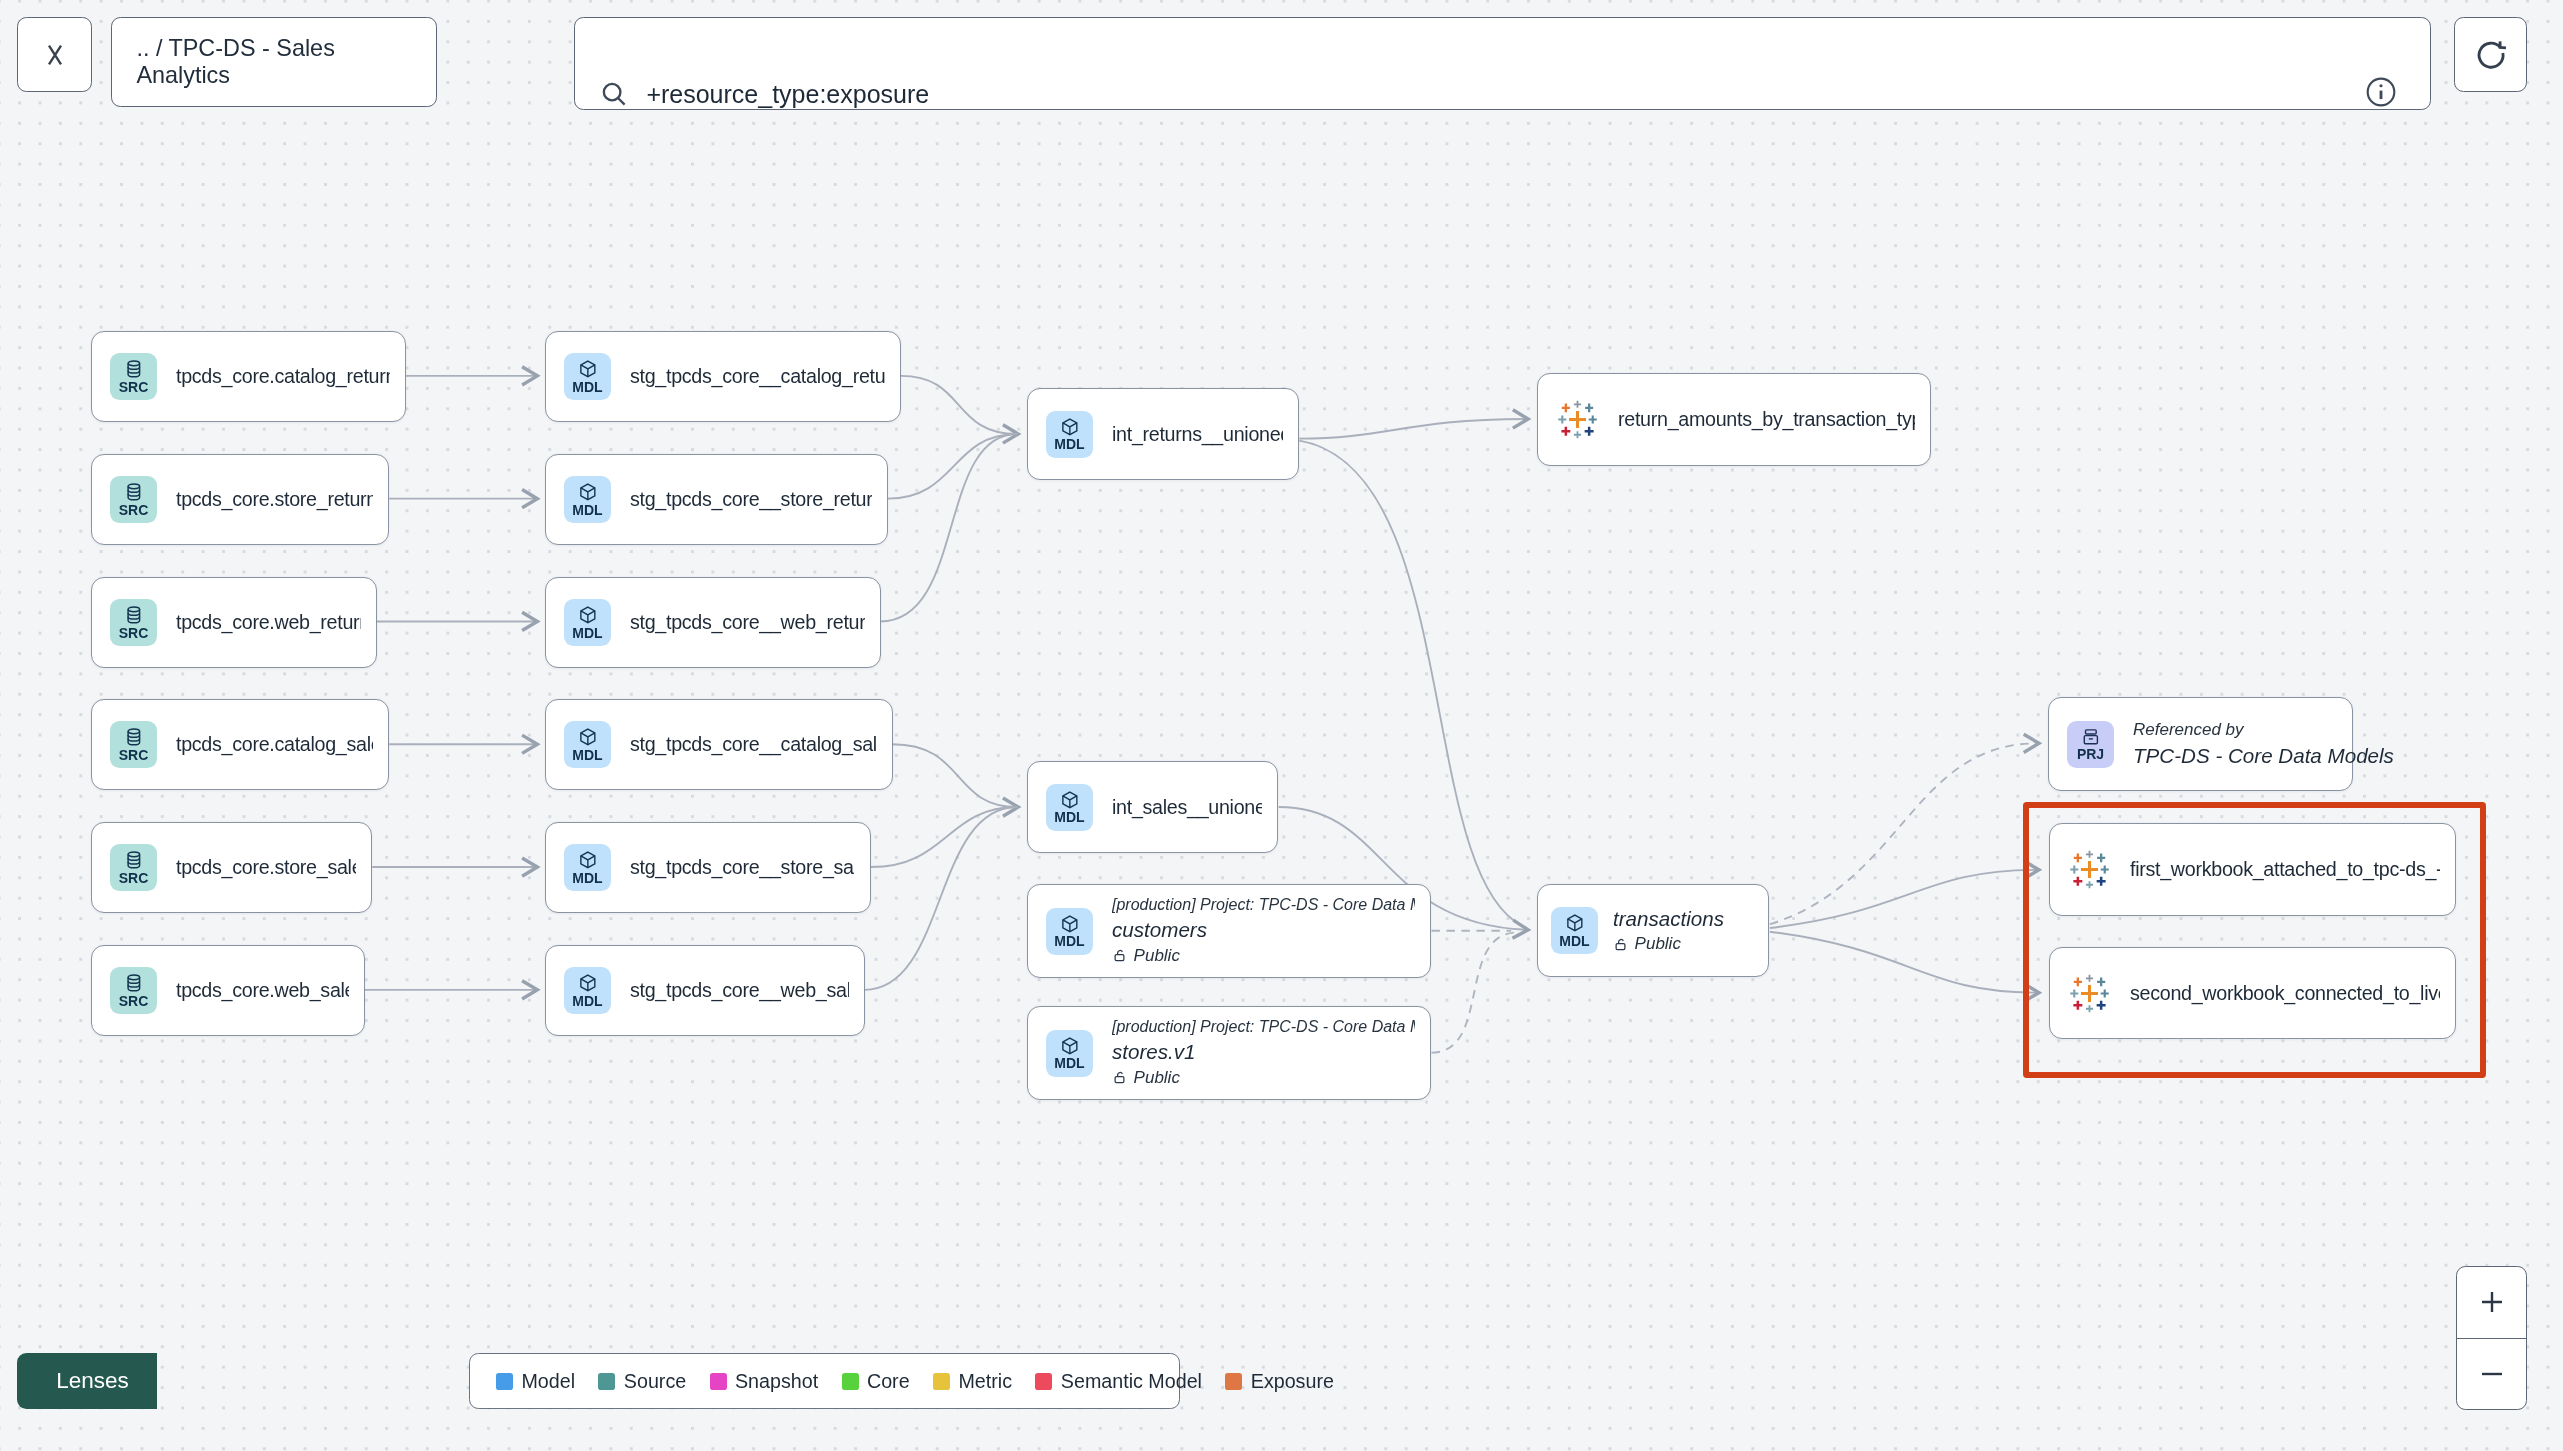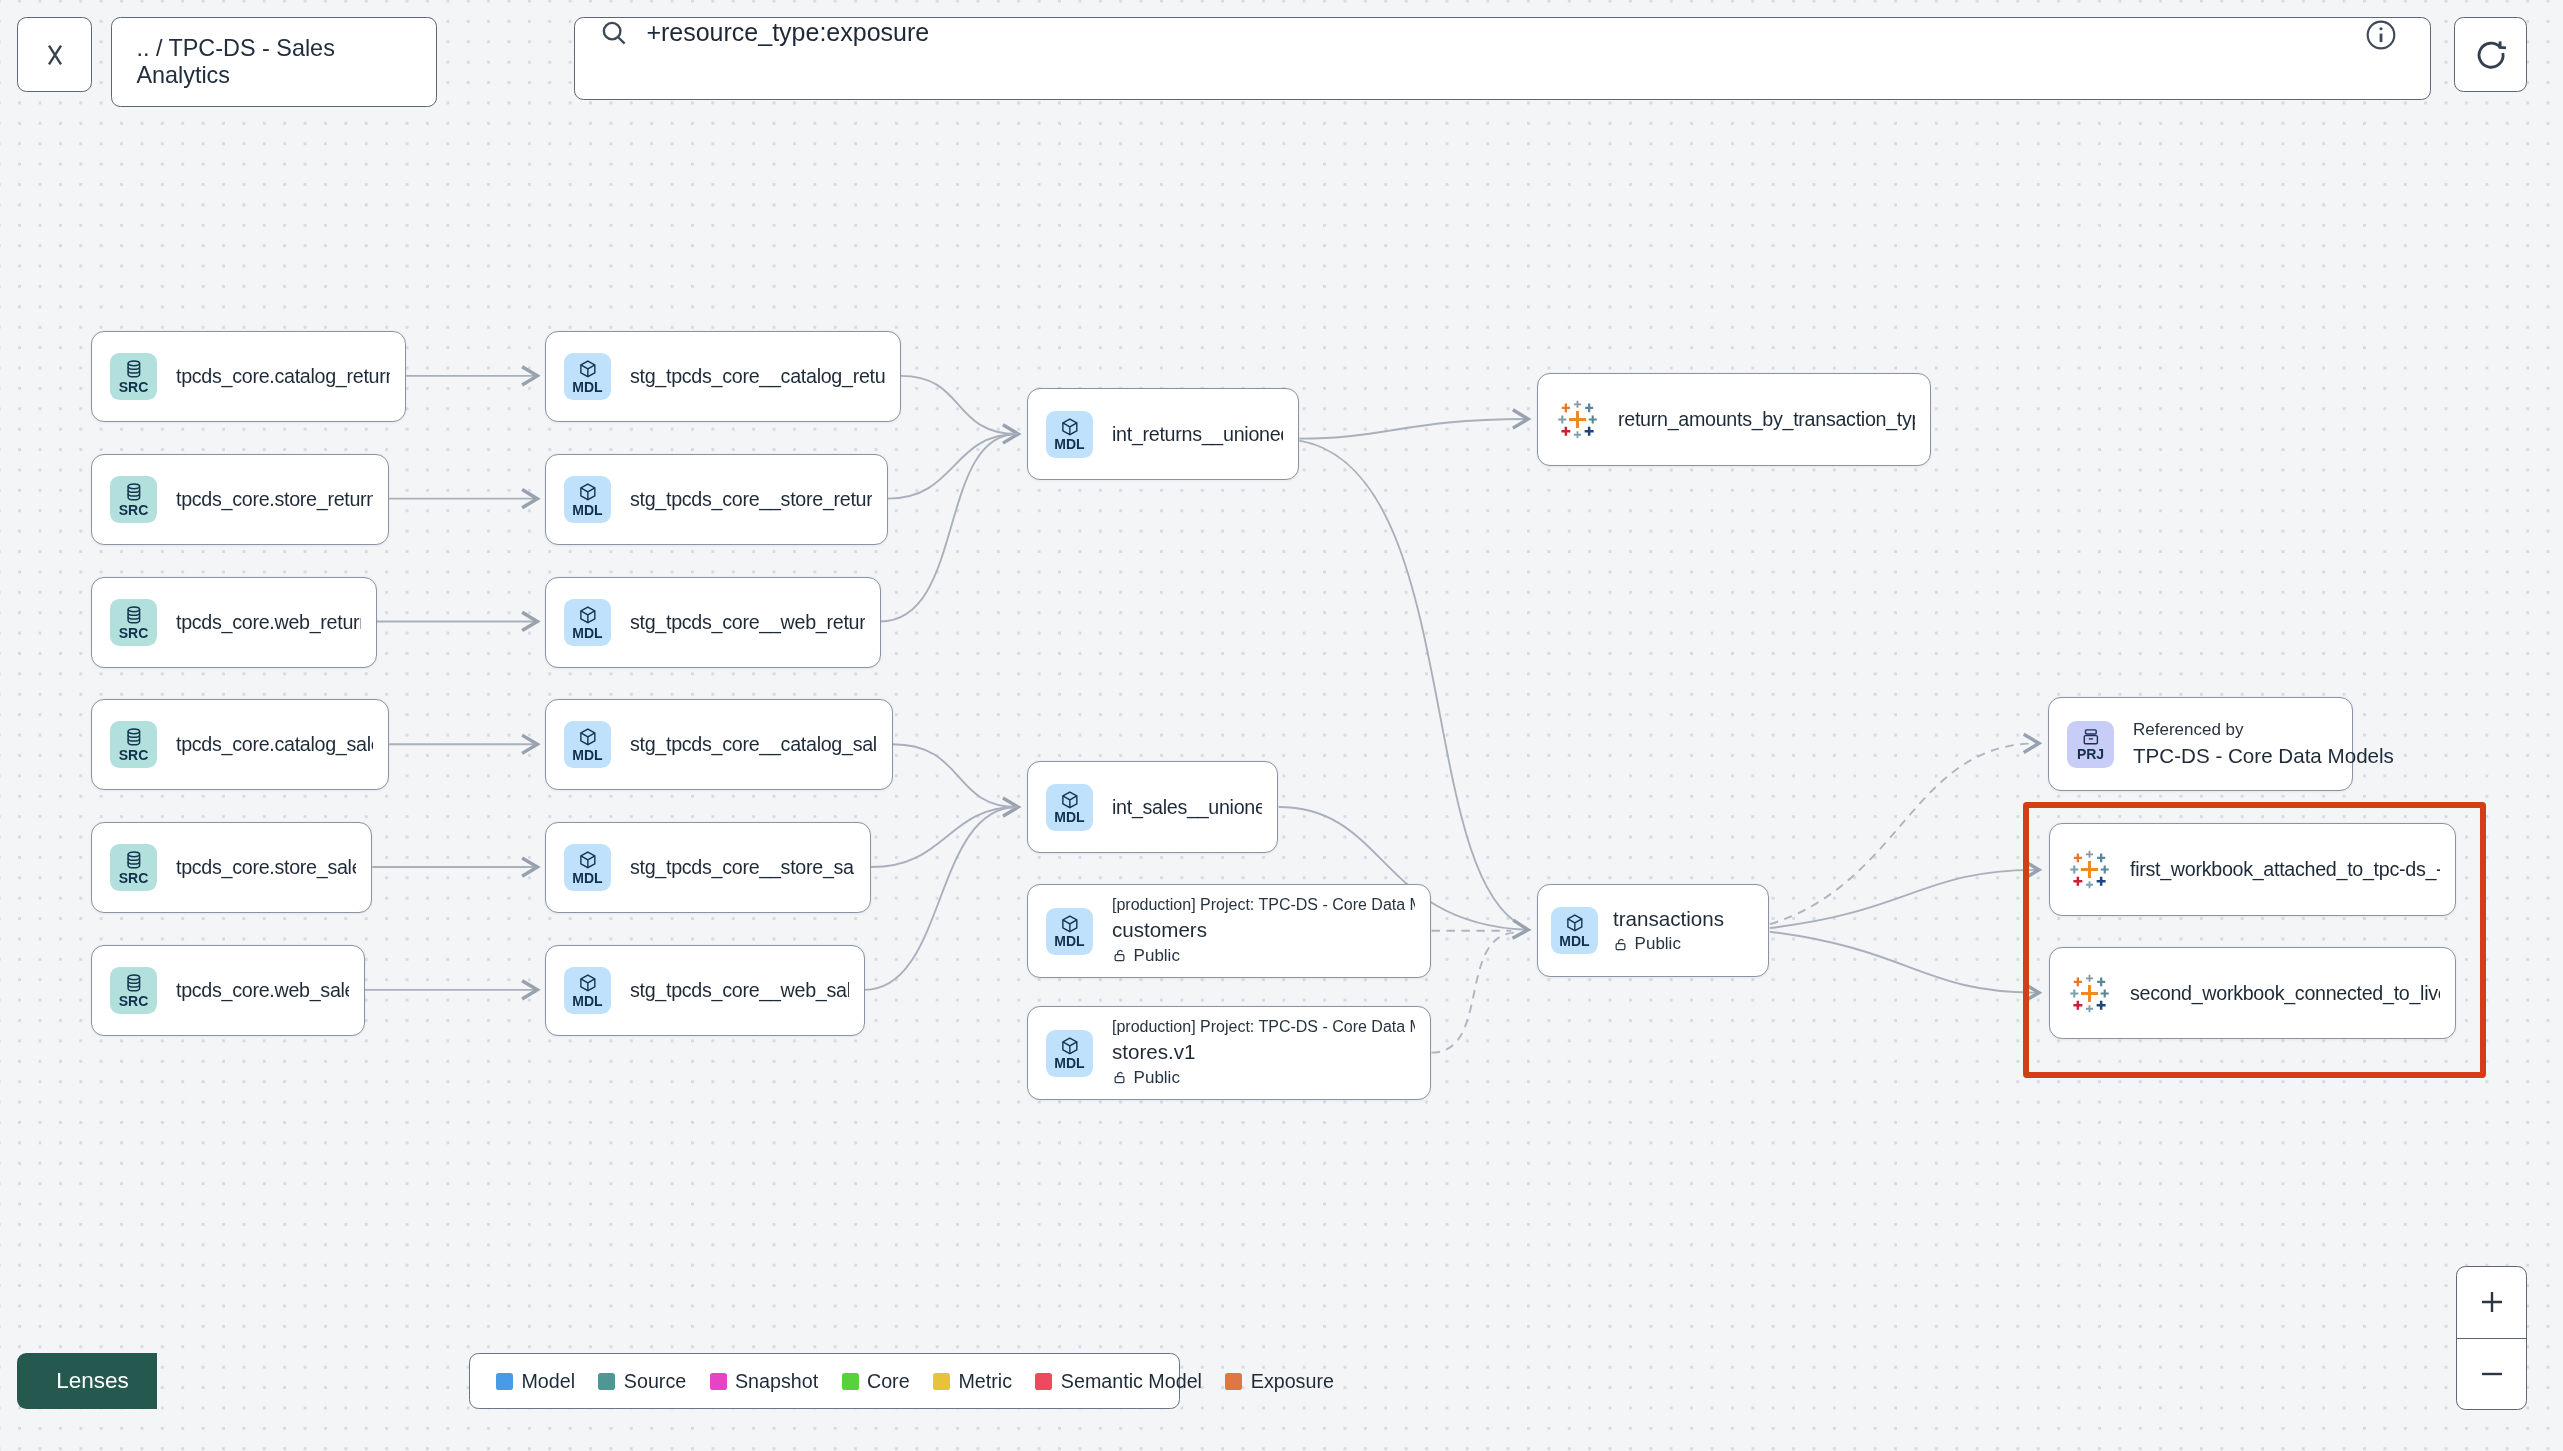--- a/index.html
+++ b/index.html
@@ -12,43 +12,43 @@
   }
   .btn{
     position:absolute;background:#fff;border:1.9px solid #5d6675;border-radius:9.4px;
     box-sizing:border-box;display:flex;align-items:center;justify-content:center;cursor:pointer;
   }
   .chip{
     position:absolute;background:#fff;border:1.9px solid #5d6675;border-radius:9.4px;
     box-sizing:border-box;display:flex;align-items:center;padding:0 24.4px;font-size:23.4px;color:#222e3c;
   }
   .searchbar{
-    position:absolute;left:574px;top:17px;width:1857px;height:83px;background:#fff;
-    border:1.9px solid #5d6675;border-radius:9.4px;box-sizing:border-box;display:flex;align-items:flex-start;
+    position:absolute;left:574px;top:17px;width:1857px;height:93px;background:#fff;
+    border:1.9px solid #5d6675;border-radius:9.4px;box-sizing:border-box;display:flex;align-items:flex-end;
   }
   .searchbar input{
     flex:1;border:none;outline:none;background:transparent;font-family:"Liberation Sans",sans-serif;
     font-size:25px;color:#1d2936;padding:0;margin-left:17px;
   }
   .node{
     position:absolute;background:#fff;border:1.9px solid #8a93a2;border-radius:13px;
     box-sizing:border-box;display:flex;align-items:center;gap:19px;padding:0 15px 0 18px;
     box-shadow:0 0.9px 2.8px rgba(25,35,50,.06);cursor:pointer;
   }
   .node-label{font-size:19.7px;letter-spacing:-0.3px;color:#1e2a37;white-space:nowrap;overflow:hidden;}
   .badge{
     width:47px;height:47px;border-radius:9.4px;flex:0 0 auto;
     display:flex;flex-direction:column;align-items:center;justify-content:center;gap:0.9px;
   }
   .badge svg{width:19.7px;height:19.7px;display:block;}
   .badge .badge-label{font-size:14px;font-weight:bold;color:#12304b;line-height:1;}
   .badge.src{background:#b2e1dd;}
   .badge.mdl{background:#bfe1fb;}
   .badge.prj{background:#c7cdf6;}
-  .node-lines{display:flex;flex-direction:column;justify-content:flex-start;gap:3.7px;min-width:0;}
+  .node-lines{display:flex;flex-direction:column;justify-content:flex-start;gap:3.7px;min-width:0;font-style:italic;}
   .proj-line{font-size:16px;color:#27333f;white-space:nowrap;overflow:hidden;}
   .name-line{font-size:20.6px;color:#1e2a37;white-space:nowrap;overflow:hidden;}
   .ref-title{font-size:17px;color:#27333f;white-space:nowrap;}
   .ref-name{font-size:20.6px;color:#1e2a37;white-space:nowrap;}
   .access-line{display:flex;align-items:center;gap:6.6px;font-size:17px;color:#27333f;}
   .access-line svg{width:15px;height:15px;}
   .tableau-ico{width:43px;height:43px;flex:0 0 auto;}
   .edges{position:absolute;left:0;top:0;pointer-events:none;}
   .highlight-box{
     position:absolute;left:2023px;top:802px;width:463px;height:276px;box-sizing:border-box;

